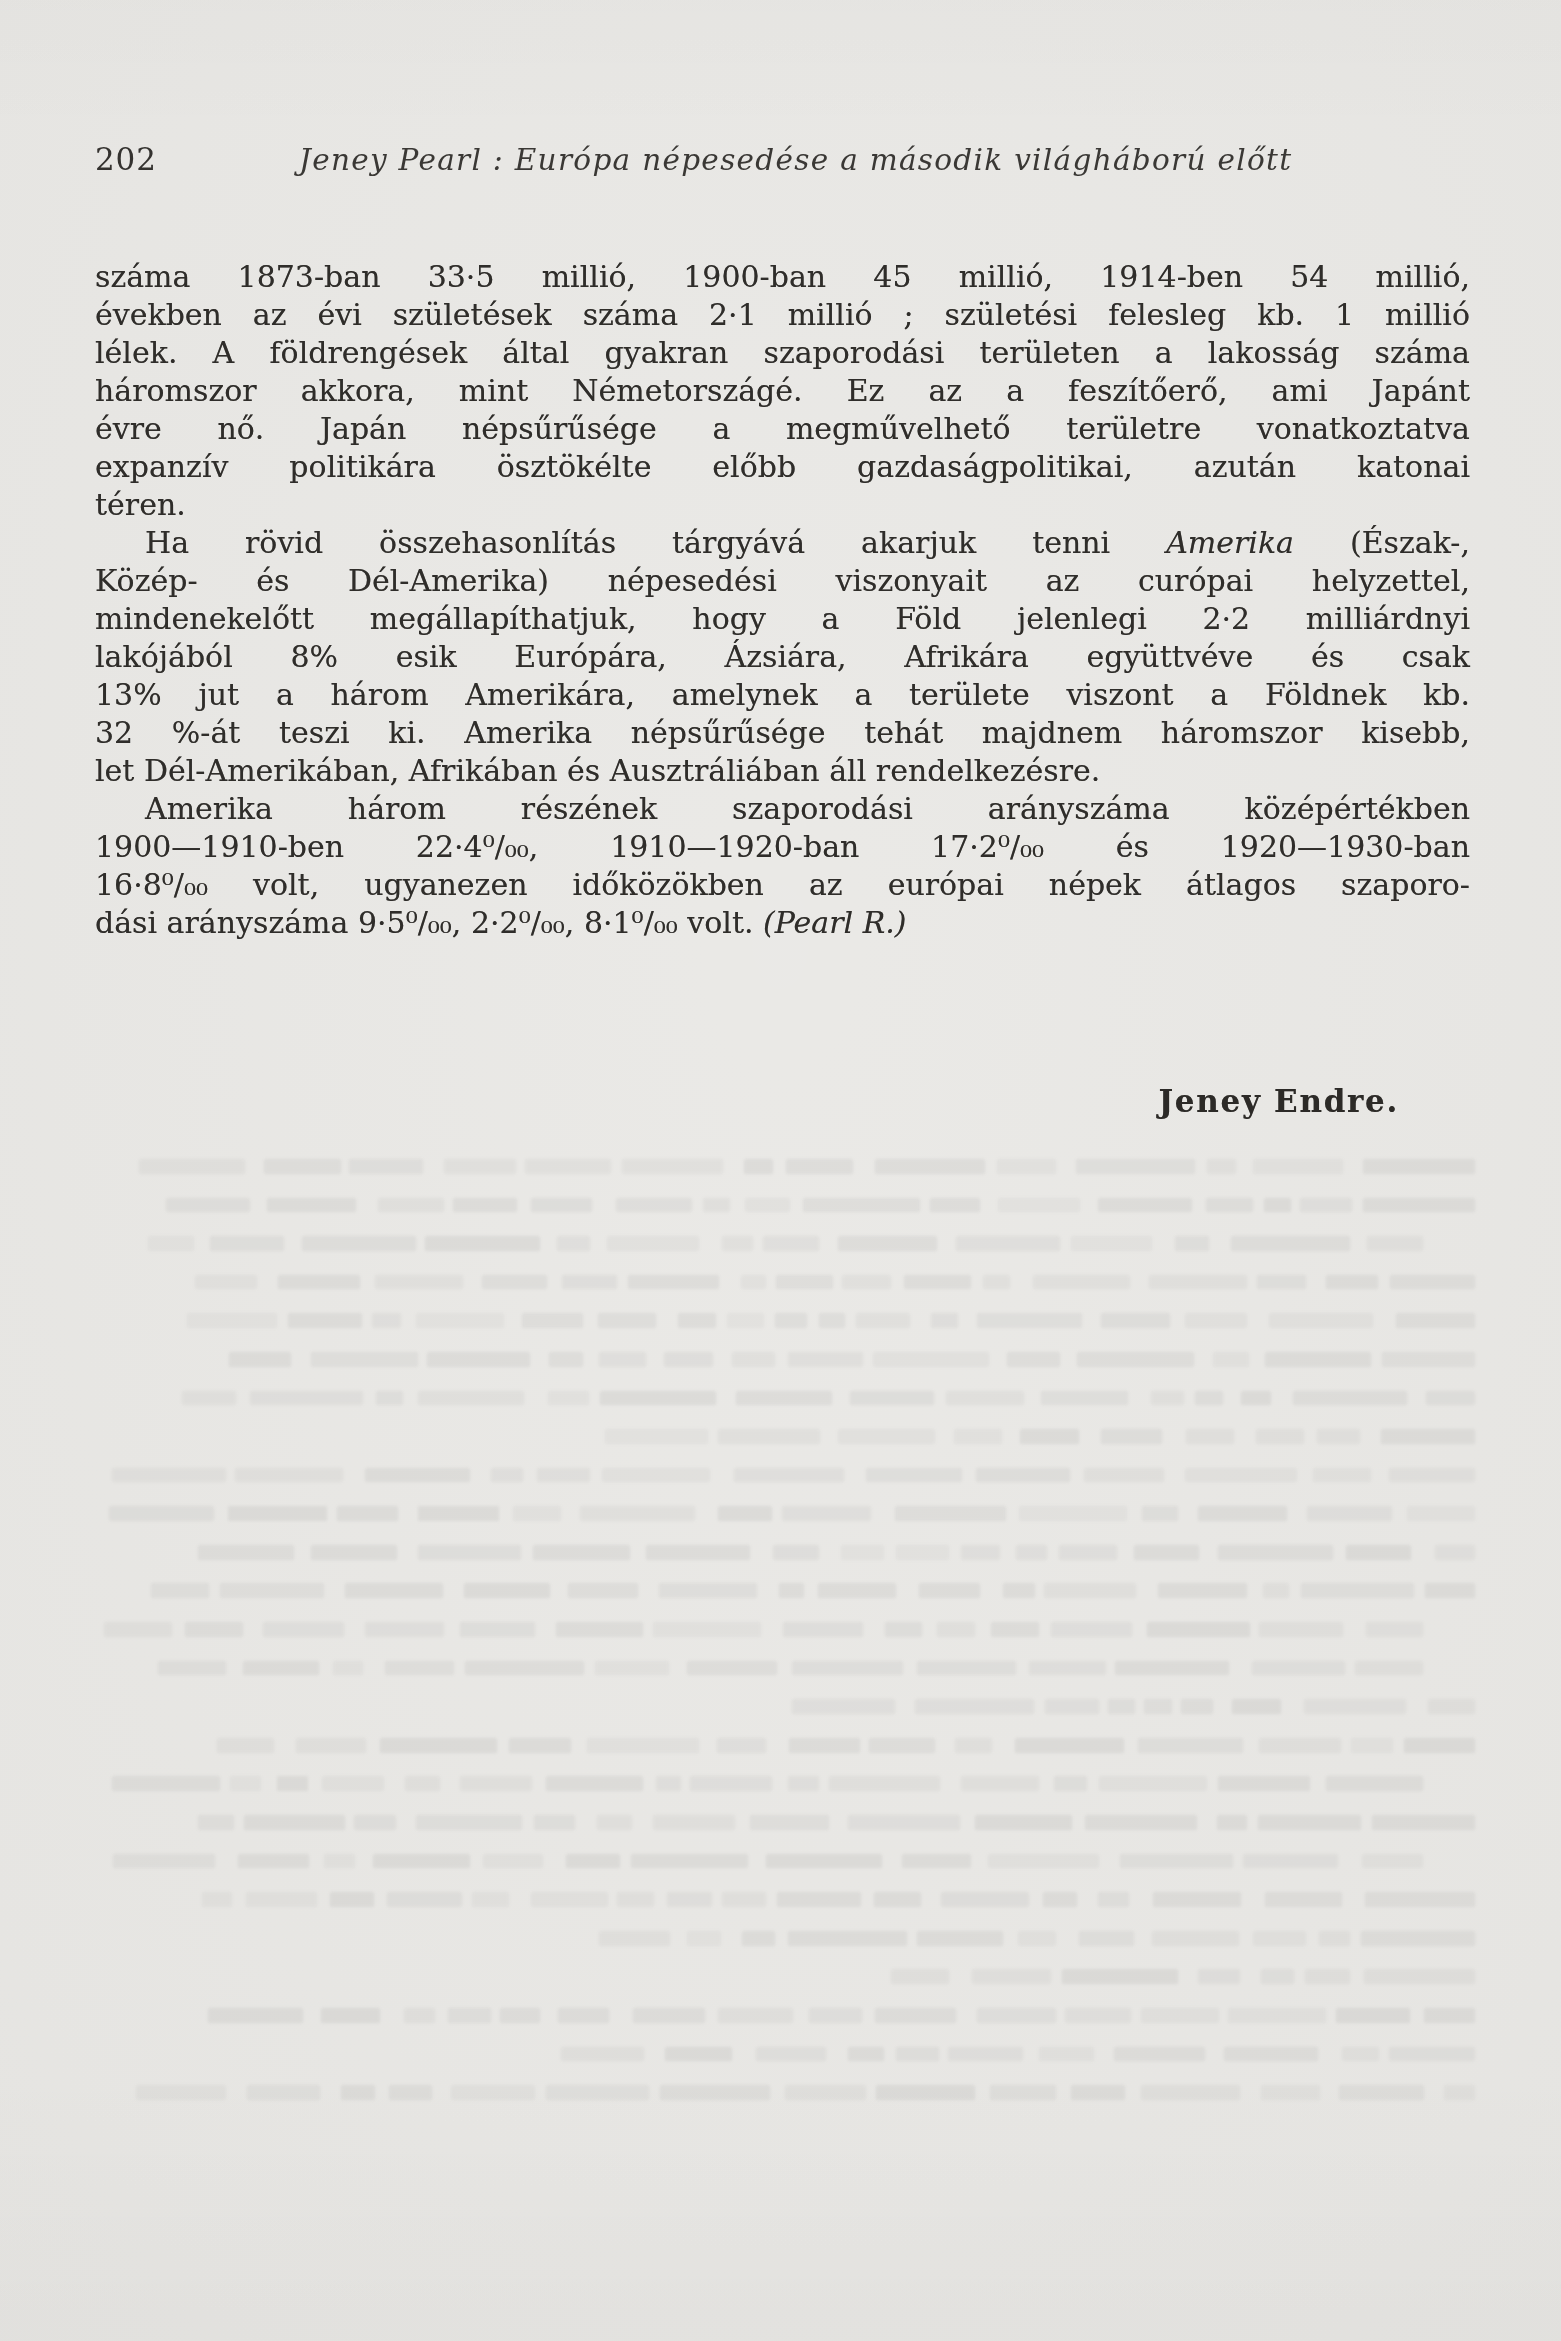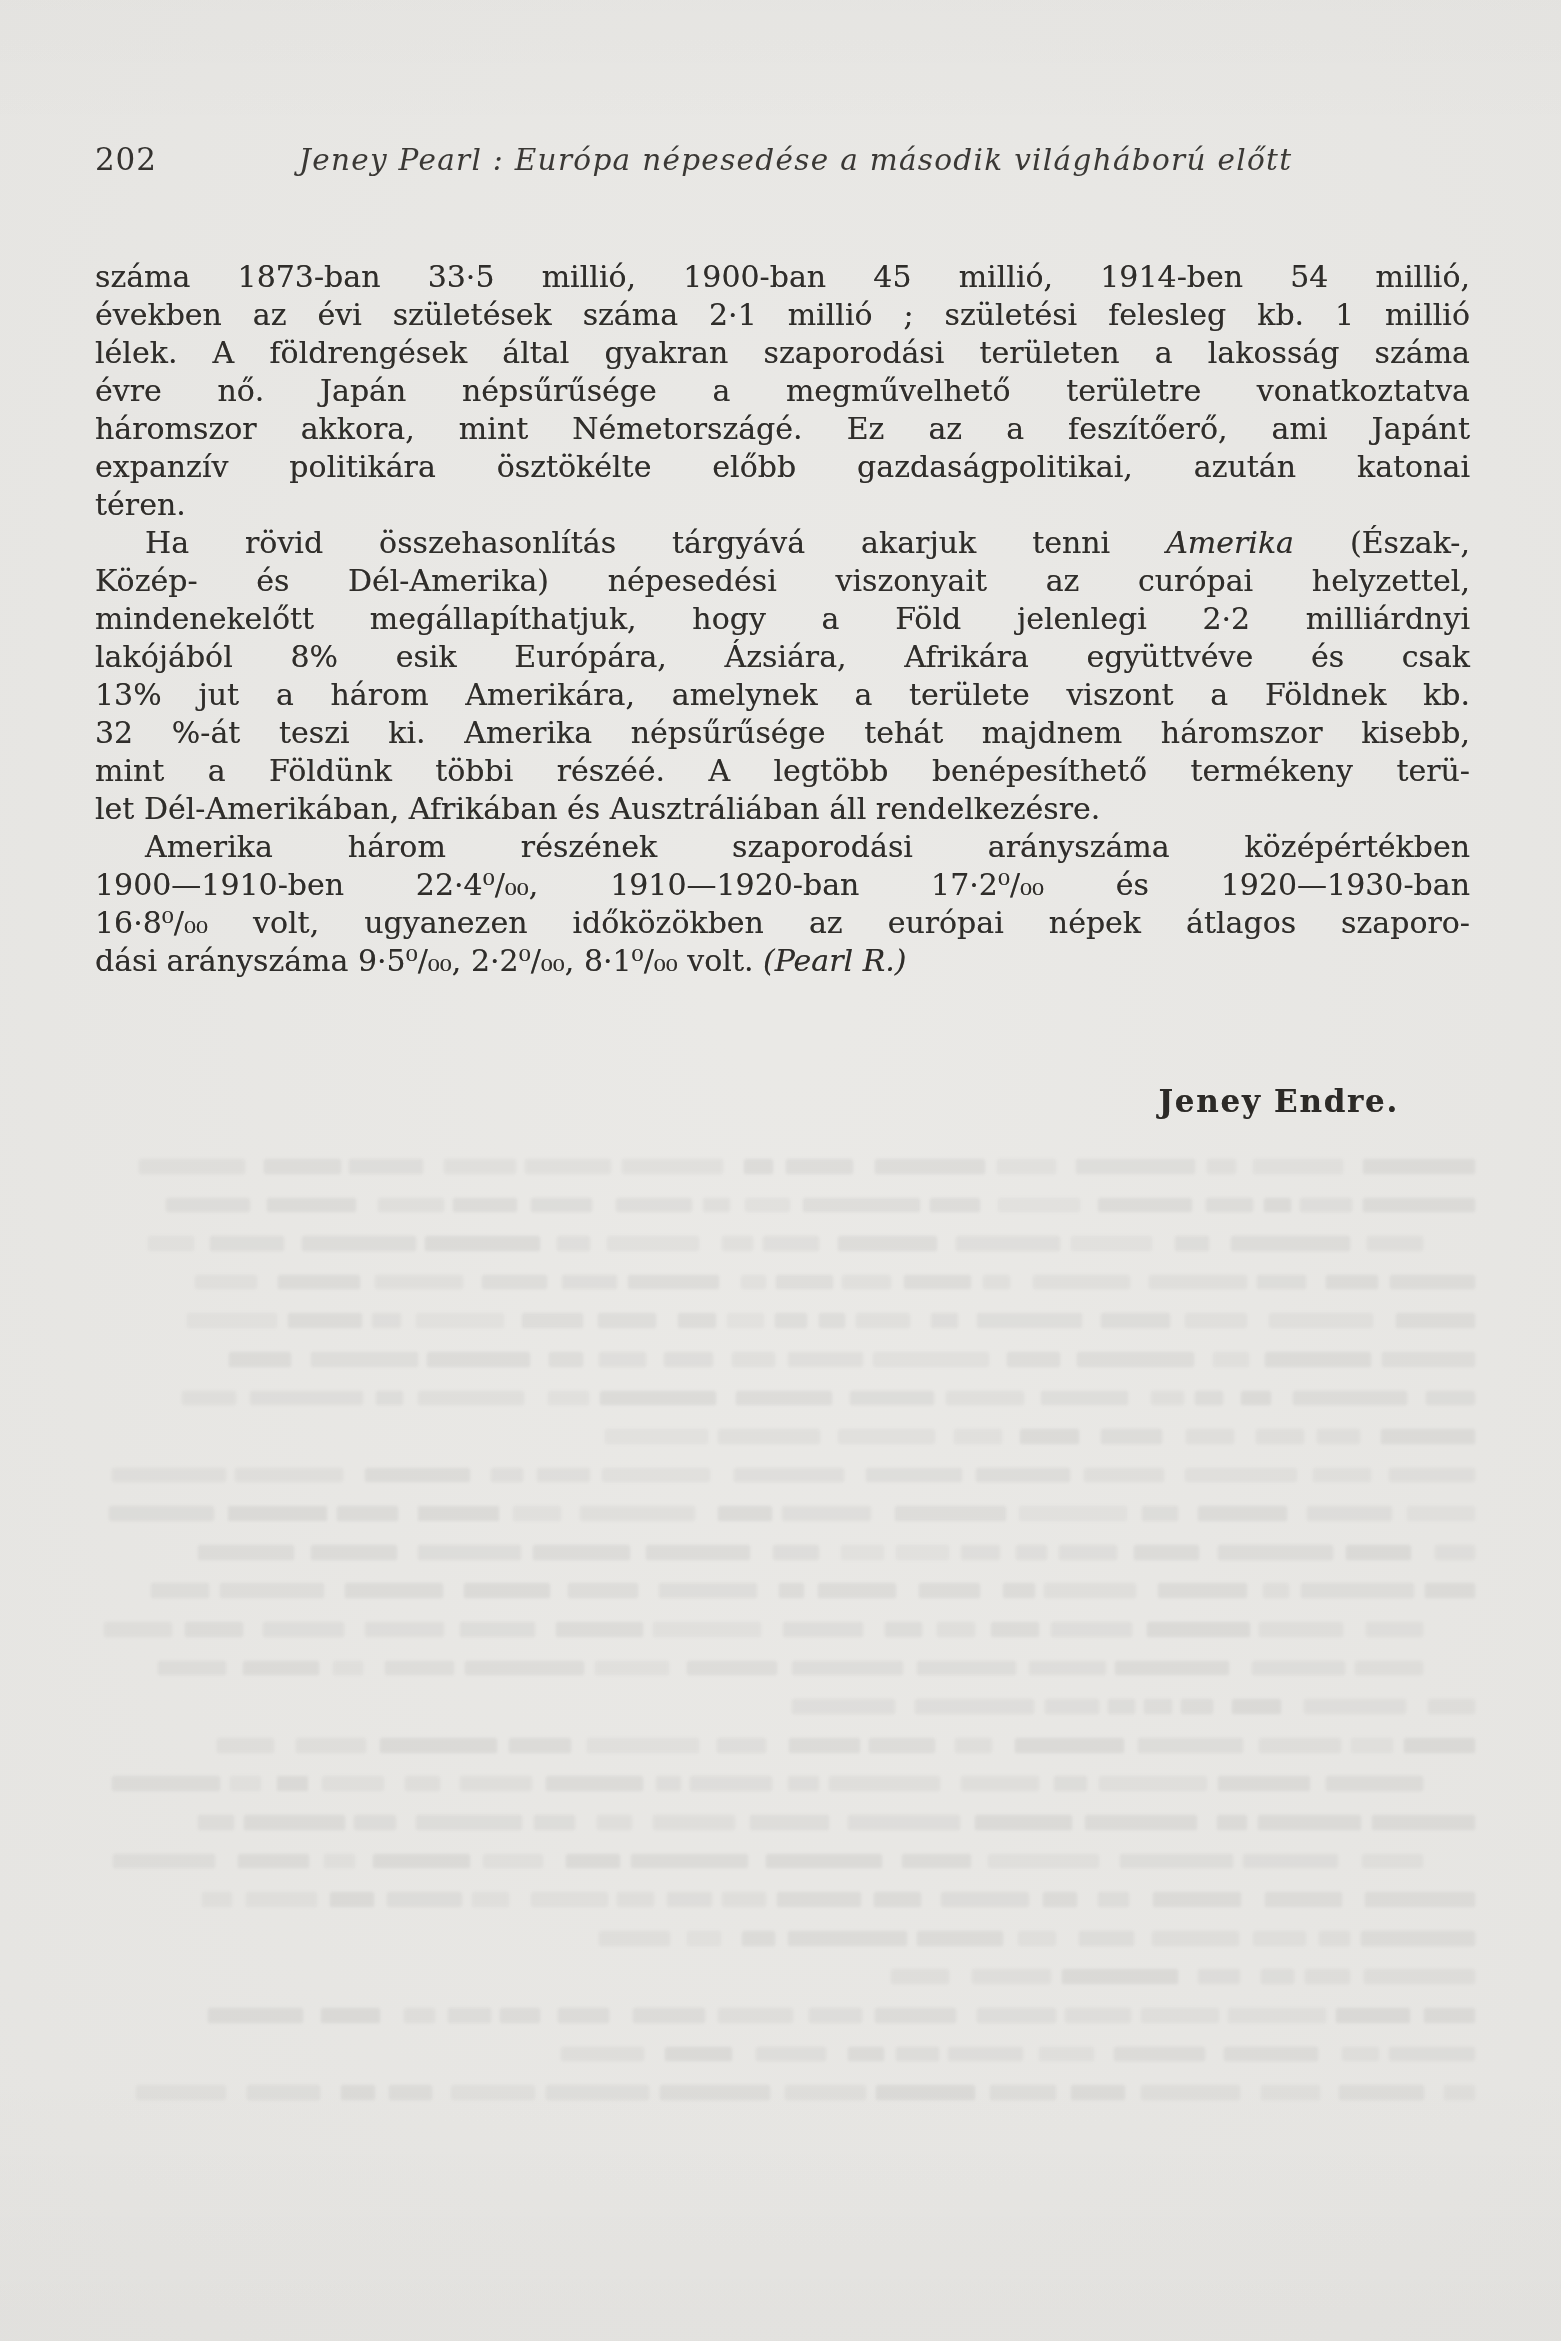--- a/index.html
+++ b/index.html
@@ -65,31 +65,30 @@
 <div class="page">
 
   <div class="pagenum">202</div>
 
   <div class="runtitle">Jeney Pearl : Európa népesedése a második világháború előtt</div>
 
   <div class="bodytext">
       <div class="tline"><span>száma 1873-ban 33·5 millió, 1900-ban 45 millió, 1914-ben 54 millió,</span></div>
       <div class="tline"><span>években az évi születések száma 2·1 millió ; születési felesleg kb. 1 millió</span></div>
       <div class="tline"><span>lélek. A földrengések által gyakran szaporodási területen a lakosság száma</span></div>
+      <div class="tline"><span>háromszor akkora, mint Németországé. Ez az a feszítőerő, ami Japánt</span></div>
       <div class="tline"><span>évre nő. Japán népsűrűsége a megművelhető területre vonatkoztatva</span></div>
-      <div class="tline"><span>háromszor akkora, mint Németországé. Ez az a feszítőerő, ami Japánt</span></div>
       <div class="tline"><span>expanzív politikára ösztökélte előbb gazdaságpolitikai, azután katonai</span></div>
       <div class="tline last"><span>téren.</span></div>
       <div class="tline indent"><span>Ha rövid összehasonlítás tárgyává akarjuk tenni </span><span class="it">Amerika</span><span> (Észak-,</span></div>
       <div class="tline"><span>Közép- és Dél-Amerika) népesedési viszonyait az curópai helyzettel,</span></div>
       <div class="tline"><span>mindenekelőtt megállapíthatjuk, hogy a Föld jelenlegi 2·2 milliárdnyi</span></div>
       <div class="tline"><span>lakójából 8% esik Európára, Ázsiára, Afrikára együttvéve és csak</span></div>
       <div class="tline"><span>13% jut a három Amerikára, amelynek a területe viszont a Földnek kb.</span></div>
       <div class="tline"><span>32 %-át teszi ki. Amerika népsűrűsége tehát majdnem háromszor kisebb,</span></div>
-      <div class="tline"><span>mint a Földünk többi részéé. A legtöbb benépesíthető termékeny terü-</span></div>
       <div class="tline last"><span>let Dél-Amerikában, Afrikában és Ausztráliában áll rendelkezésre.</span></div>
       <div class="tline indent"><span>Amerika három részének szaporodási arányszáma középértékben</span></div>
       <div class="tline"><span>1900—1910-ben 22·4⁰/₀₀, 1910—1920-ban 17·2⁰/₀₀ és 1920—1930-ban</span></div>
       <div class="tline"><span>16·8⁰/₀₀ volt, ugyanezen időközökben az európai népek átlagos szaporo-</span></div>
       <div class="tline last"><span>dási arányszáma 9·5⁰/₀₀, 2·2⁰/₀₀, 8·1⁰/₀₀ volt. </span><span class="it">(Pearl R.)</span></div>
     </div>
 
   <div class="signature">Jeney Endre.</div>
 
   <div class="ghost">

